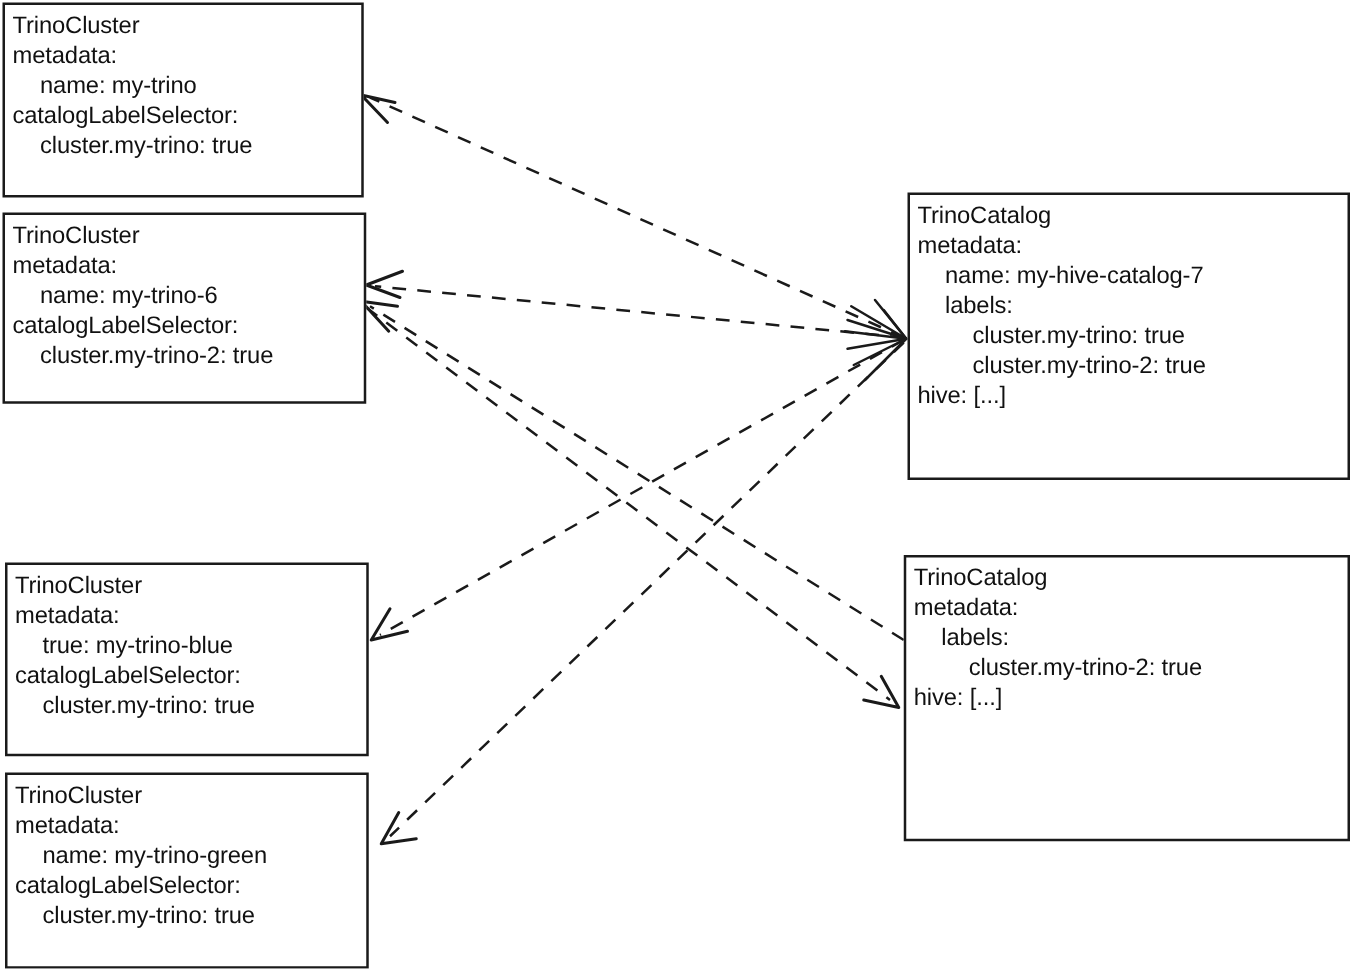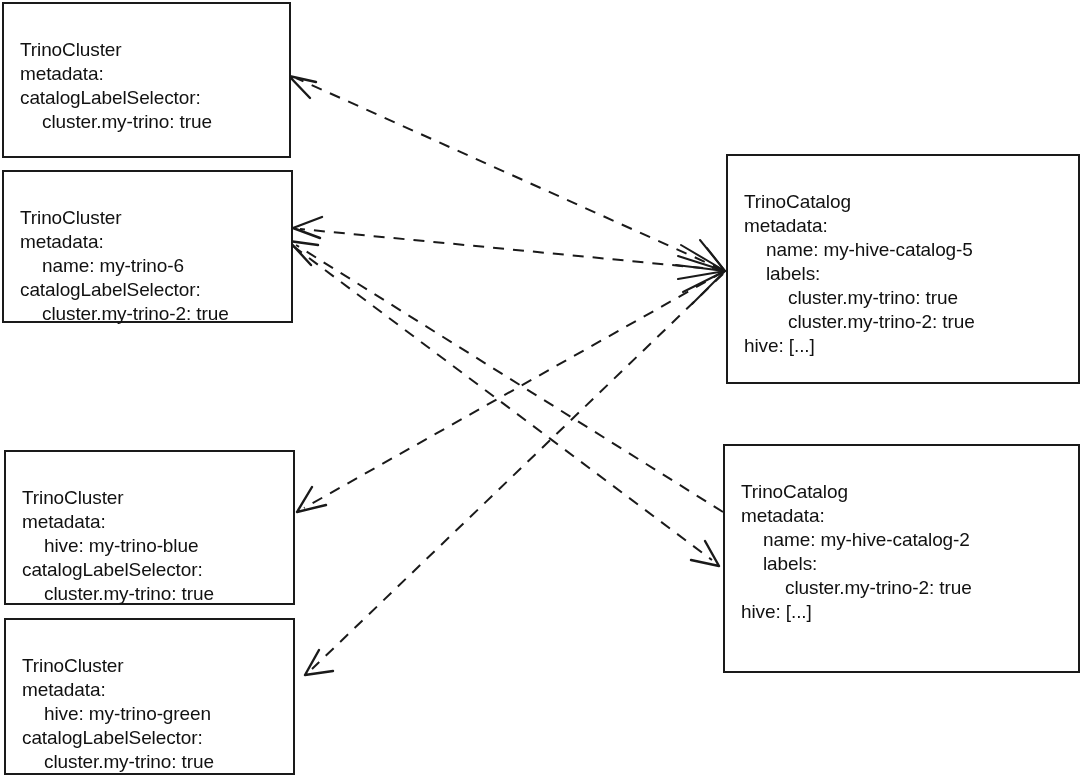--- a/index.html
+++ b/index.html
@@ -27,22 +27,21 @@
     pointer-events: none;
   }
   .node {
     position: absolute;
     box-sizing: border-box;
     background: #ffffff;
     border: 2px solid #1a1a1a;
     z-index: 2;
   }
   .node-body {
-    padding: 5px 0 0 16px;
-    margin-top: 29px;
+    padding: 5px 0 0 6px;
   }
   .line {
     font-family: "Liberation Sans", sans-serif;
     font-size: 19px;
     line-height: 24px;
     color: #111111;
     white-space: pre;
     letter-spacing: -0.1px;
   }
   .ind1 { padding-left: 22px; }
@@ -102,71 +101,71 @@
       <path d="M 725,271 L 692,304"></path>
       <path d="M 725,271 L 700,240"></path>
       <path d="M 725,271 L 707,248"></path>
     </g>
   </svg>
 
   <div class="node" id="node-cluster-my-trino">
     <div class="node-body">
       <div class="line">TrinoCluster</div>
       <div class="line">metadata:</div>
+      <div class="line ind1">name: my-trino</div>
       <div class="line">catalogLabelSelector:</div>
       <div class="line ind1">cluster.my-trino: true</div>
     </div>
   </div>
 
   <div class="node" id="node-cluster-my-trino-2">
     <div class="node-body">
       <div class="line">TrinoCluster</div>
       <div class="line">metadata:</div>
       <div class="line ind1">name: my-trino-6</div>
       <div class="line">catalogLabelSelector:</div>
       <div class="line ind1">cluster.my-trino-2: true</div>
     </div>
   </div>
 
   <div class="node" id="node-cluster-my-trino-blue">
     <div class="node-body">
       <div class="line">TrinoCluster</div>
       <div class="line">metadata:</div>
-      <div class="line ind1">hive: my-trino-blue</div>
+      <div class="line ind1">true: my-trino-blue</div>
       <div class="line">catalogLabelSelector:</div>
       <div class="line ind1">cluster.my-trino: true</div>
     </div>
   </div>
 
   <div class="node" id="node-cluster-my-trino-green">
     <div class="node-body">
       <div class="line">TrinoCluster</div>
       <div class="line">metadata:</div>
-      <div class="line ind1">hive: my-trino-green</div>
+      <div class="line ind1">name: my-trino-green</div>
       <div class="line">catalogLabelSelector:</div>
       <div class="line ind1">cluster.my-trino: true</div>
     </div>
   </div>
 
   <div class="node" id="node-catalog-hive-1">
     <div class="node-body">
       <div class="line">TrinoCatalog</div>
       <div class="line">metadata:</div>
-      <div class="line ind1">name: my-hive-catalog-5</div>
+      <div class="line ind1">name: my-hive-catalog-7</div>
       <div class="line ind1">labels:</div>
       <div class="line ind2">cluster.my-trino: true</div>
       <div class="line ind2">cluster.my-trino-2: true</div>
       <div class="line">hive: [...]</div>
     </div>
   </div>
 
   <div class="node" id="node-catalog-hive-2">
     <div class="node-body">
       <div class="line">TrinoCatalog</div>
       <div class="line">metadata:</div>
-      <div class="line ind1">name: my-hive-catalog-2</div>
       <div class="line ind1">labels:</div>
       <div class="line ind2">cluster.my-trino-2: true</div>
       <div class="line">hive: [...]</div>
     </div>
   </div>
 
 </div>
 
 </body></html>

